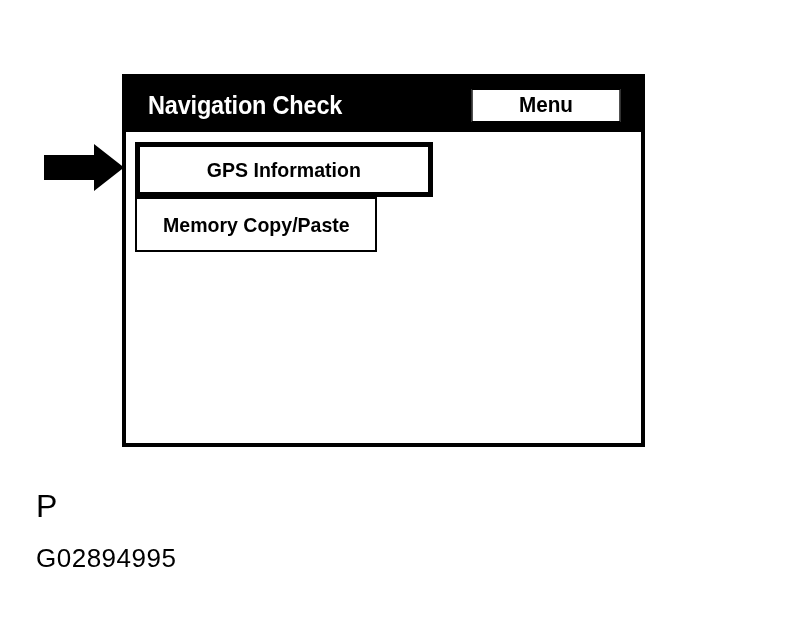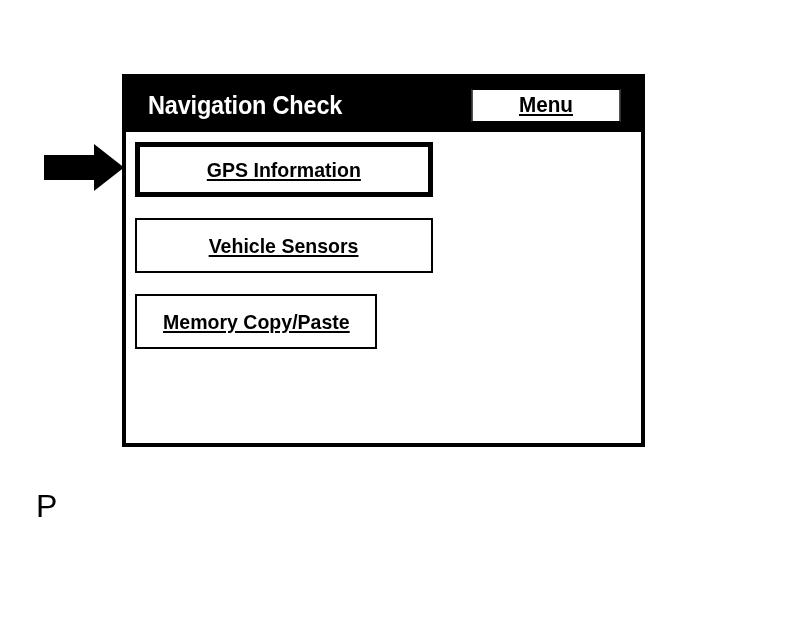--- a/index.html
+++ b/index.html
@@ -28,21 +28,20 @@
   
   #nav-panel {
     position: absolute;
     left: 122px;
     top: 74px;
     width: 523px;
     height: 373px;
     background: #ffffff;
     border: 4px solid #000000;
     box-sizing: border-box;
-    text-decoration: underline;
   }
 
   
   #nav-header {
     position: relative;
     height: 54px;
     background: #000000;
     display: flex;
     align-items: center;
     justify-content: space-between;
@@ -73,21 +72,20 @@
     transform: scaleX(0.94);
   }
 
   
   #nav-body {
     padding: 10px 23px 0 9px;
     box-sizing: border-box;
   }
   .btn-row {
     display: flex;
-    margin-bottom: 21px;
   }
   .nav-btn {
     width: 298px;
     height: 55px;
     background: #ffffff;
     border: 2px solid #000000;
     box-sizing: border-box;
     display: flex;
     align-items: center;
     justify-content: center;
@@ -148,33 +146,31 @@
 
   <div id="nav-body">
 
     <div class="btn-row">
       <div class="nav-btn selected">
         <span>GPS Information</span>
       </div>
     </div>
 
     <div class="btn-row">
-      <div class="nav-btn">
-        <span>Vehicle Sensors</span>
-      </div>
     </div>
 
 
     <div class="btn-row">
       <div class="nav-btn">
         <span>Memory Copy/Paste</span>
       </div>
       <div class="nav-btn empty">
         <span></span>
       </div>
     </div>
 
   </div>
 </div>
 
 <div id="caption">
   <div id="caption-letter">P</div>
+  <div id="caption-code">G02894995</div>
 </div>
 
 </body></html>

